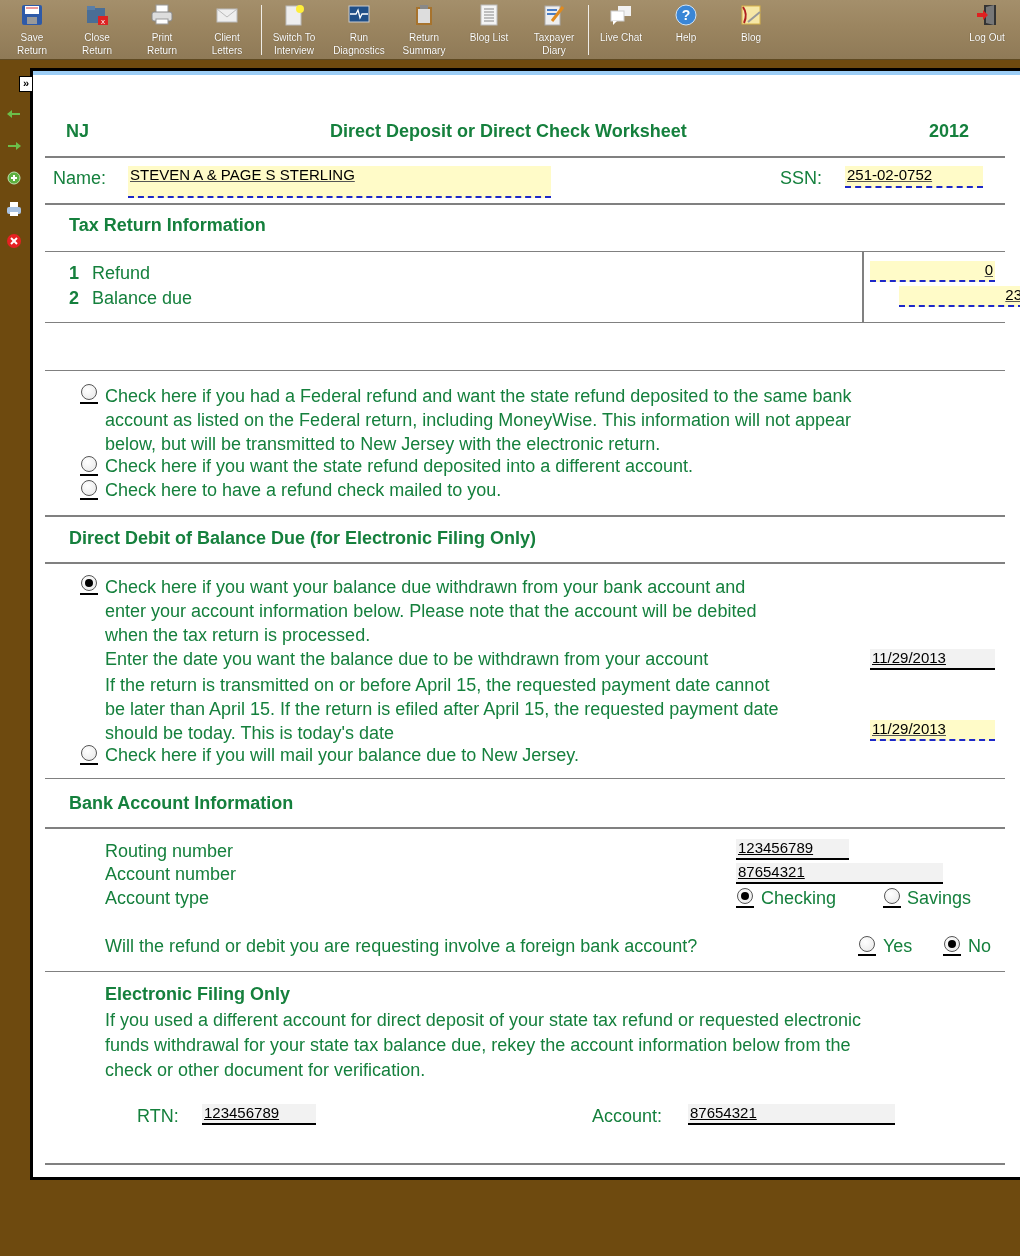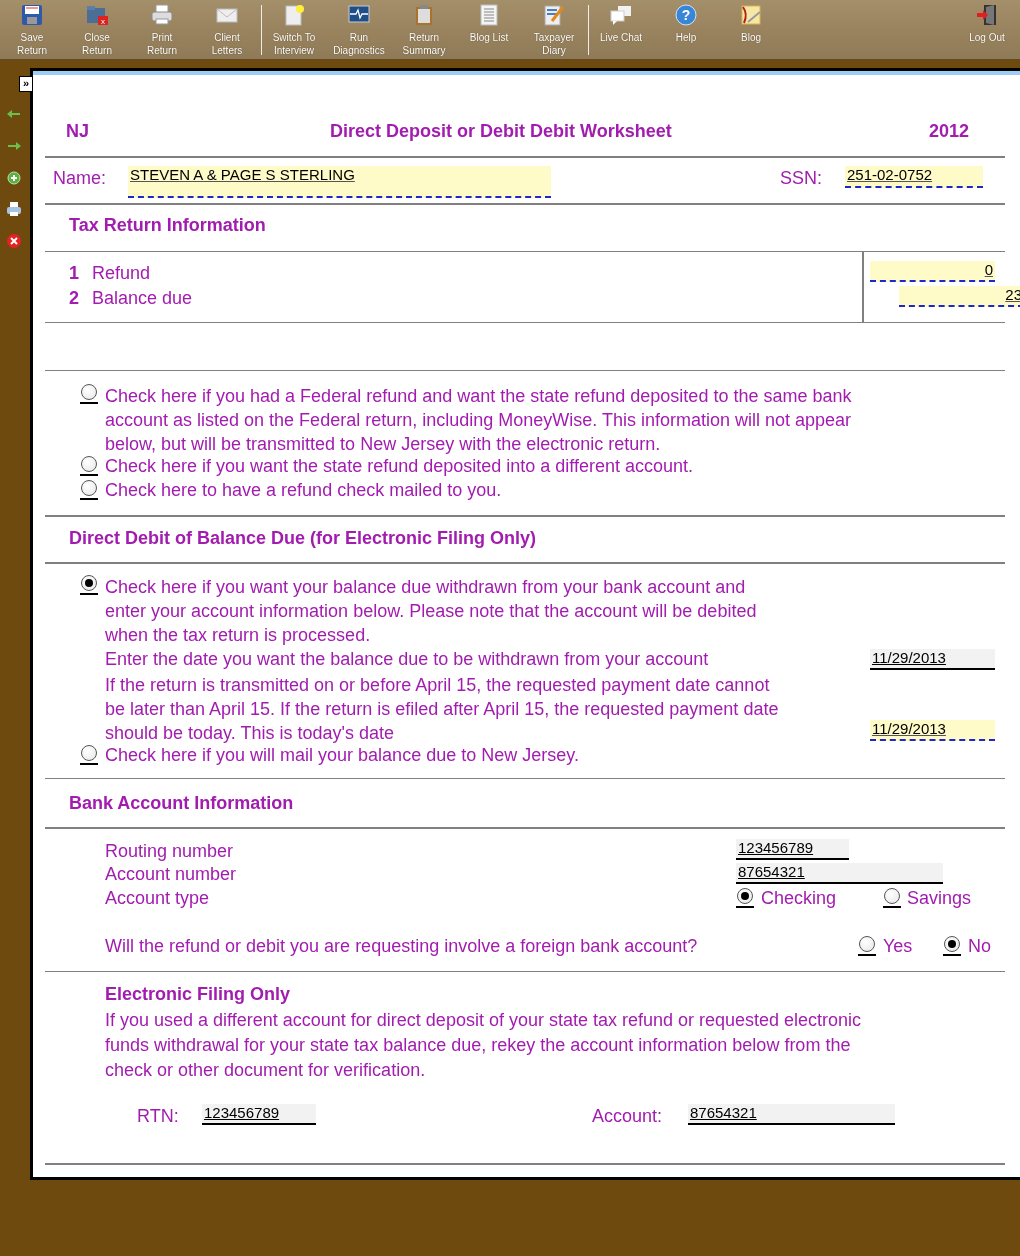--- a/index.html
+++ b/index.html
@@ -19,21 +19,21 @@
   .rail-ico { position: absolute; left: 6px; width: 16px; height: 16px; cursor: pointer; }
 
   
   #panel { position: absolute; left: 30px; top: 68px; width: 990px; height: 1112px; background: #fff;
     border-left: 3px solid #000; border-top: 3px solid #000; border-bottom: 3px solid #000; }
   #panel-topbar { position: absolute; left: 0; top: 0; right: 0; height: 4px; background: #9ccdf5; }
   #collapse-btn { position: absolute; left: -14px; top: 5px; width: 14px; height: 16px; background: #fff; border: 1px solid #000;
     font-size: 11px; line-height: 13px; text-align: center; cursor: pointer; font-weight: bold; }
 
   .abs { position: absolute; }
-  .t18 { font-size: 18px; color: #a21caf; }
+  .t18 { font-size: 18px; color: #15803d; }
   .bold { font-weight: bold; }
   .hr { position: absolute; left: 12px; width: 960px; height: 2px; background: #808080; }
   .hr1 { position: absolute; left: 12px; width: 960px; height: 1px; background: #808080; }
 
   .field-yellow { position: absolute; background: #fffbc8; border-bottom: 2px dashed #1d28c9; font-size: 15px; color: #000;
     padding: 0 2px; line-height: 18px; text-decoration: underline; text-decoration-color: #555; }
   .field-gray { position: absolute; background: #f2f2f2; border-bottom: 2px solid #000; font-size: 15px; color: #000;
     padding: 0 2px; line-height: 18px; text-decoration: underline; }
 
   .radio { position: absolute; width: 18px; height: 20px; cursor: pointer; }
@@ -214,21 +214,21 @@
         <line x1="11" y1="5" x2="5" y2="11" stroke="#fff" stroke-width="2"></line>
       </svg>
   </span>
 </div>
 
 <div id="panel">
   <div id="panel-topbar"></div>
   <div id="collapse-btn">»</div>
 
   <div class="abs t18 bold" style="left:33px;top:50px">NJ</div>
-  <div class="abs t18 bold" style="left:297px;top:50px">Direct Deposit or Debit Debit Worksheet</div>
+  <div class="abs t18 bold" style="left:297px;top:50px">Direct Deposit or Direct Check Worksheet</div>
   <div class="abs t18 bold" style="left:896px;top:50px">2012</div>
   <div class="hr" style="top:85px"></div>
 
   <div class="abs t18" style="left:20px;top:97px">Name:</div>
   <div class="field-yellow" style="left:95px;top:95px;width:423px;height:32px">STEVEN A &amp; PAGE S STERLING</div>
   <div class="abs t18" style="left:747px;top:97px">SSN:</div>
   <div class="field-yellow" style="left:812px;top:95px;width:138px;height:22px">251-02-0752</div>
   <div class="hr" style="top:132px"></div>
 
   <div class="abs t18 bold" style="left:36px;top:144px">Tax Return Information</div>

